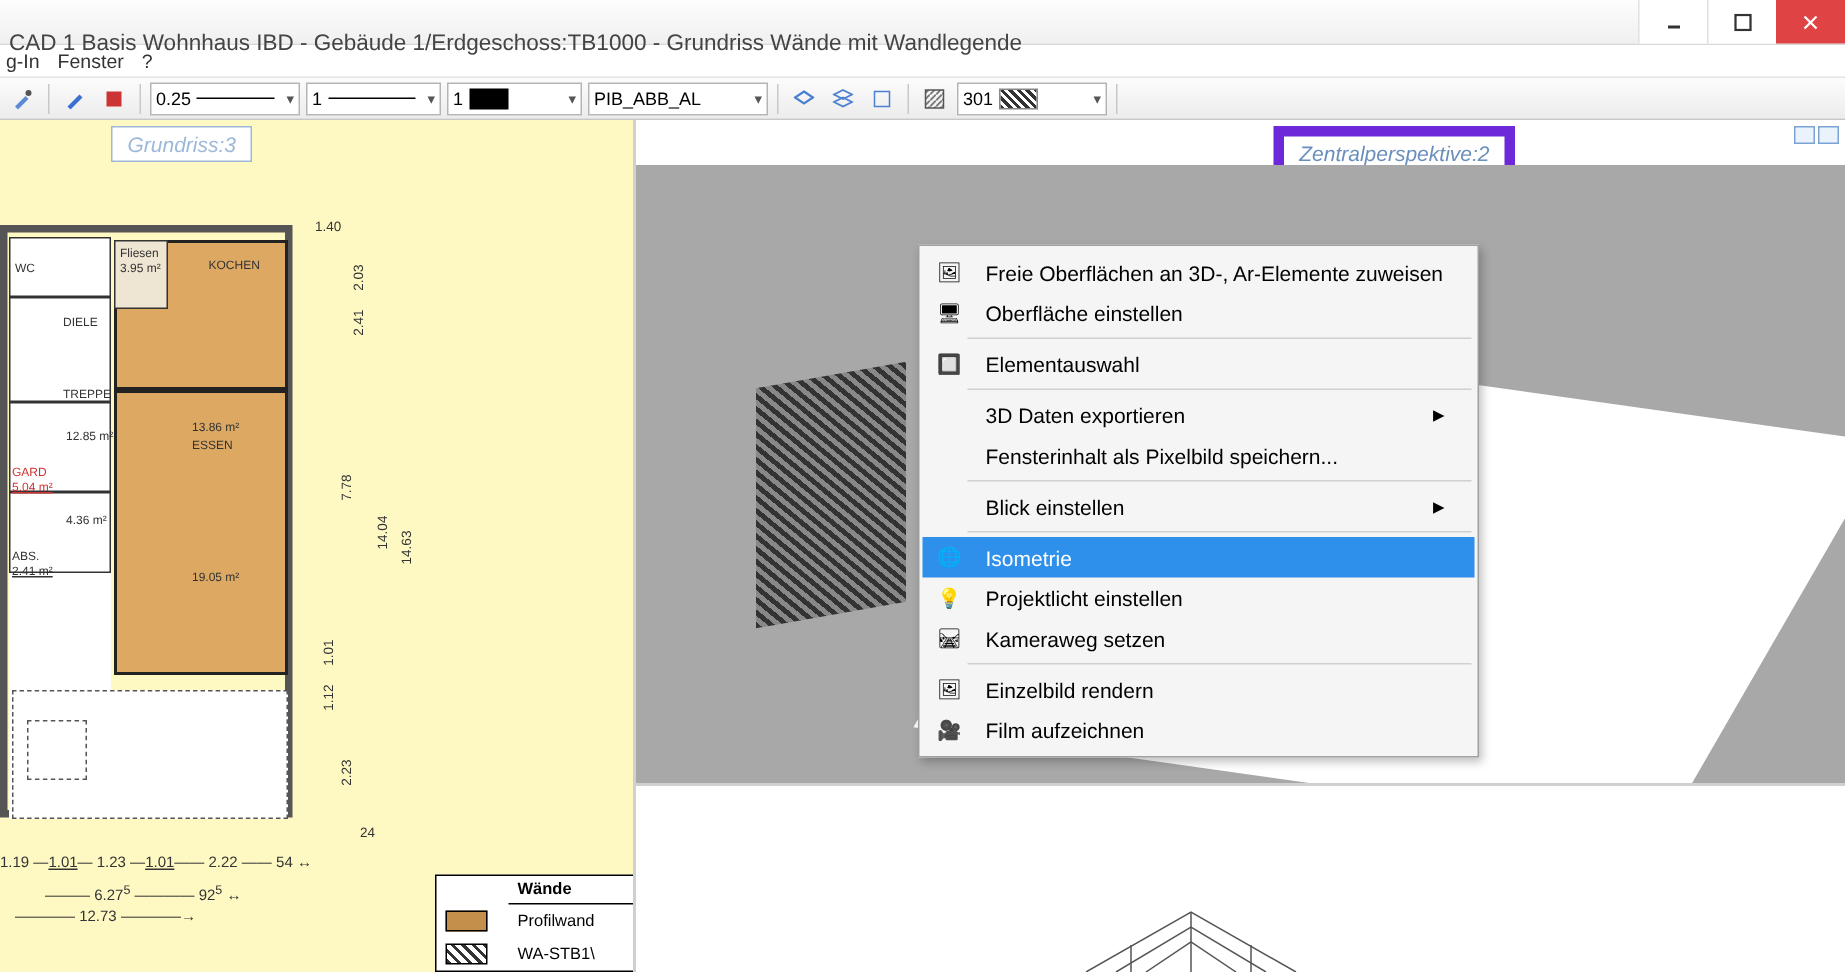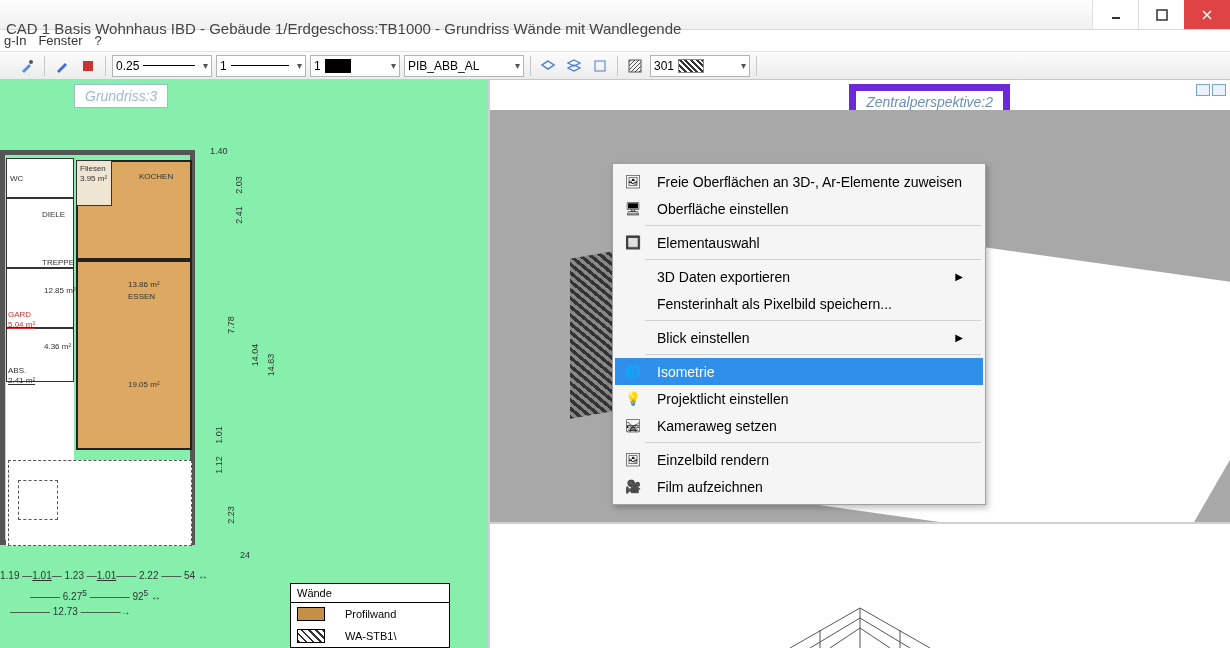--- a/index.html
+++ b/index.html
@@ -12,47 +12,47 @@
   .winbtn { width:46px; height:29px; display:flex;align-items:center;justify-content:center; }
   .winbtn.min,.winbtn.max{ background:#fff; border-left:1px solid #e0e0e0;}
   .winbtn.close{ background:#e04343;}
   .winbtn svg { display:block;}
 
   
   .menubar { height:22px; background:#fff; border-bottom:1px solid #e4e4e4; display:flex;align-items:center;padding-left:4px; font-size:13px; color:#333; gap:12px;}
   .menubar span{cursor:default;}
 
   
-  .toolbar { height:28px; background:linear-gradient(to bottom,#fcfcfc,#ececec); border-bottom:1px solid #c8c8c8; display:flex;align-items:center;padding:0 16px;gap:4px;}
+  .toolbar { height:28px; background:linear-gradient(to bottom,#fcfcfc,#ececec); border-bottom:1px solid #c8c8c8; display:flex;align-items:center;padding:0 4px;gap:4px;}
   .tbtn { width:22px;height:22px;border:1px solid transparent;display:flex;align-items:center;justify-content:center;border-radius:2px;}
   .tsep{width:1px;height:20px;background:#c8c8c8;margin:0 2px;}
   .combo{height:22px;border:1px solid #b5b5b5;background:#fff;display:flex;align-items:center;padding:0 3px;font-size:12px;}
   .combo .chev{margin-left:auto;color:#555;font-size:10px;padding-left:4px;}
   .swatch{width:26px;height:14px;display:inline-block;}
 
   
   .content { position:absolute; top:80px; left:0; right:0; bottom:0; display:flex; }
-  .pane-left{ width:490px; border-right:2px solid #d0d0d0; position:relative; overflow:hidden; background:#86efac;}
+  .pane-left{ width:424px; border-right:2px solid #d0d0d0; position:relative; overflow:hidden; background:#fef9c3;}
   .pane-right{ flex:1; position:relative; background:#fff;}
 
   .pane-tab{ position:absolute; top:4px; background:#fff; border:1px solid #9db8d8; padding:3px 10px; font-size:14px; color:#9db8d8; font-style:italic;}
   .pane-left .pane-tab{ left:74px;}
   .pane-right-tab{ top:4px; right:220px; position:absolute; background:#fff;border:7px solid #6d28d9;padding:3px 10px;font-size:14px;color:#6b8fbd;font-style:italic;}
 
   
   .floorplan{position:absolute;top:70px;left:0;width:200px;height:400px;}
   .room{position:absolute;background:#dca862;border:2px solid #222;}
   .room-out{position:absolute;border:5px solid #555;}
   .dashrect{position:absolute;border:1px dashed #555;}
   .dimtxt{position:absolute;font-size:9px;color:#333;}
   .roomlabel{position:absolute;font-size:8px;color:#333;}
 
   
   .legend{position:absolute;left:290px;bottom:0;width:160px;border:1px solid #000;background:#fff;}
-  .legend-hdr{font-size:11px;font-weight:normal;padding:3px 6px;border-bottom:1px solid #000;}
+  .legend-hdr{font-size:11px;font-weight:bold;padding:3px 6px;border-bottom:1px solid #000;margin-left:48px;}
   .legend-row{display:flex;align-items:center;gap:20px;padding:4px 6px;font-size:11px;}
   .leg-sw{width:28px;height:14px;border:1px solid #000;}
 
   
   .view3d{position:absolute;top:30px;left:0;right:0;height:490px;background:#a8a8a8;}
   .ground{position:absolute;transform:skew(-30deg,8deg);background:#fff;width:500px;height:260px;left:260px;top:150px;}
   .wall3d{position:absolute;left:80px;top:140px;width:100px;height:160px;background:repeating-linear-gradient(45deg,#333 0 3px,#888 3px 6px);transform:skewY(-10deg);}
   .compass{position:absolute;left:12px;bottom:12px;width:26px;height:26px;border:2px solid #fff;border-radius:50%;}
   .compass::before{content:"";position:absolute;left:11px;top:-2px;width:2px;height:30px;background:#fff;}
   .compass::after{content:"";position:absolute;top:11px;left:-2px;height:2px;width:30px;background:#fff;}

